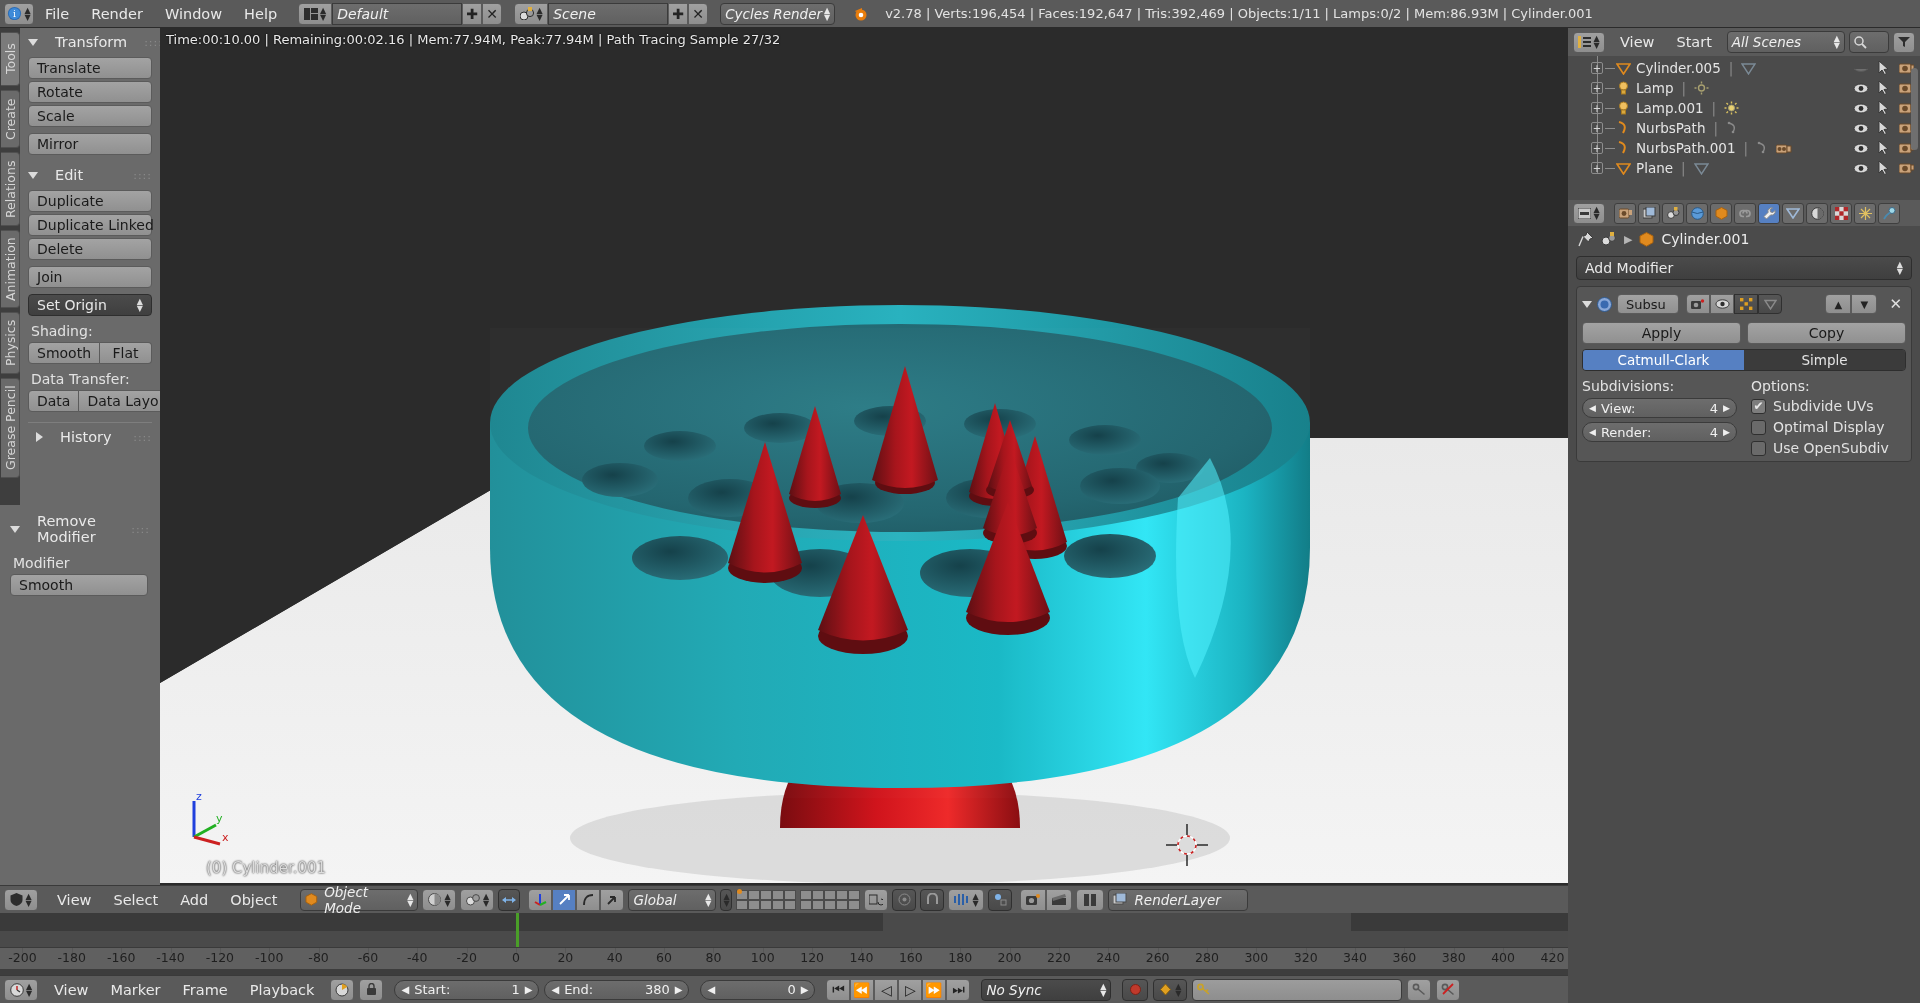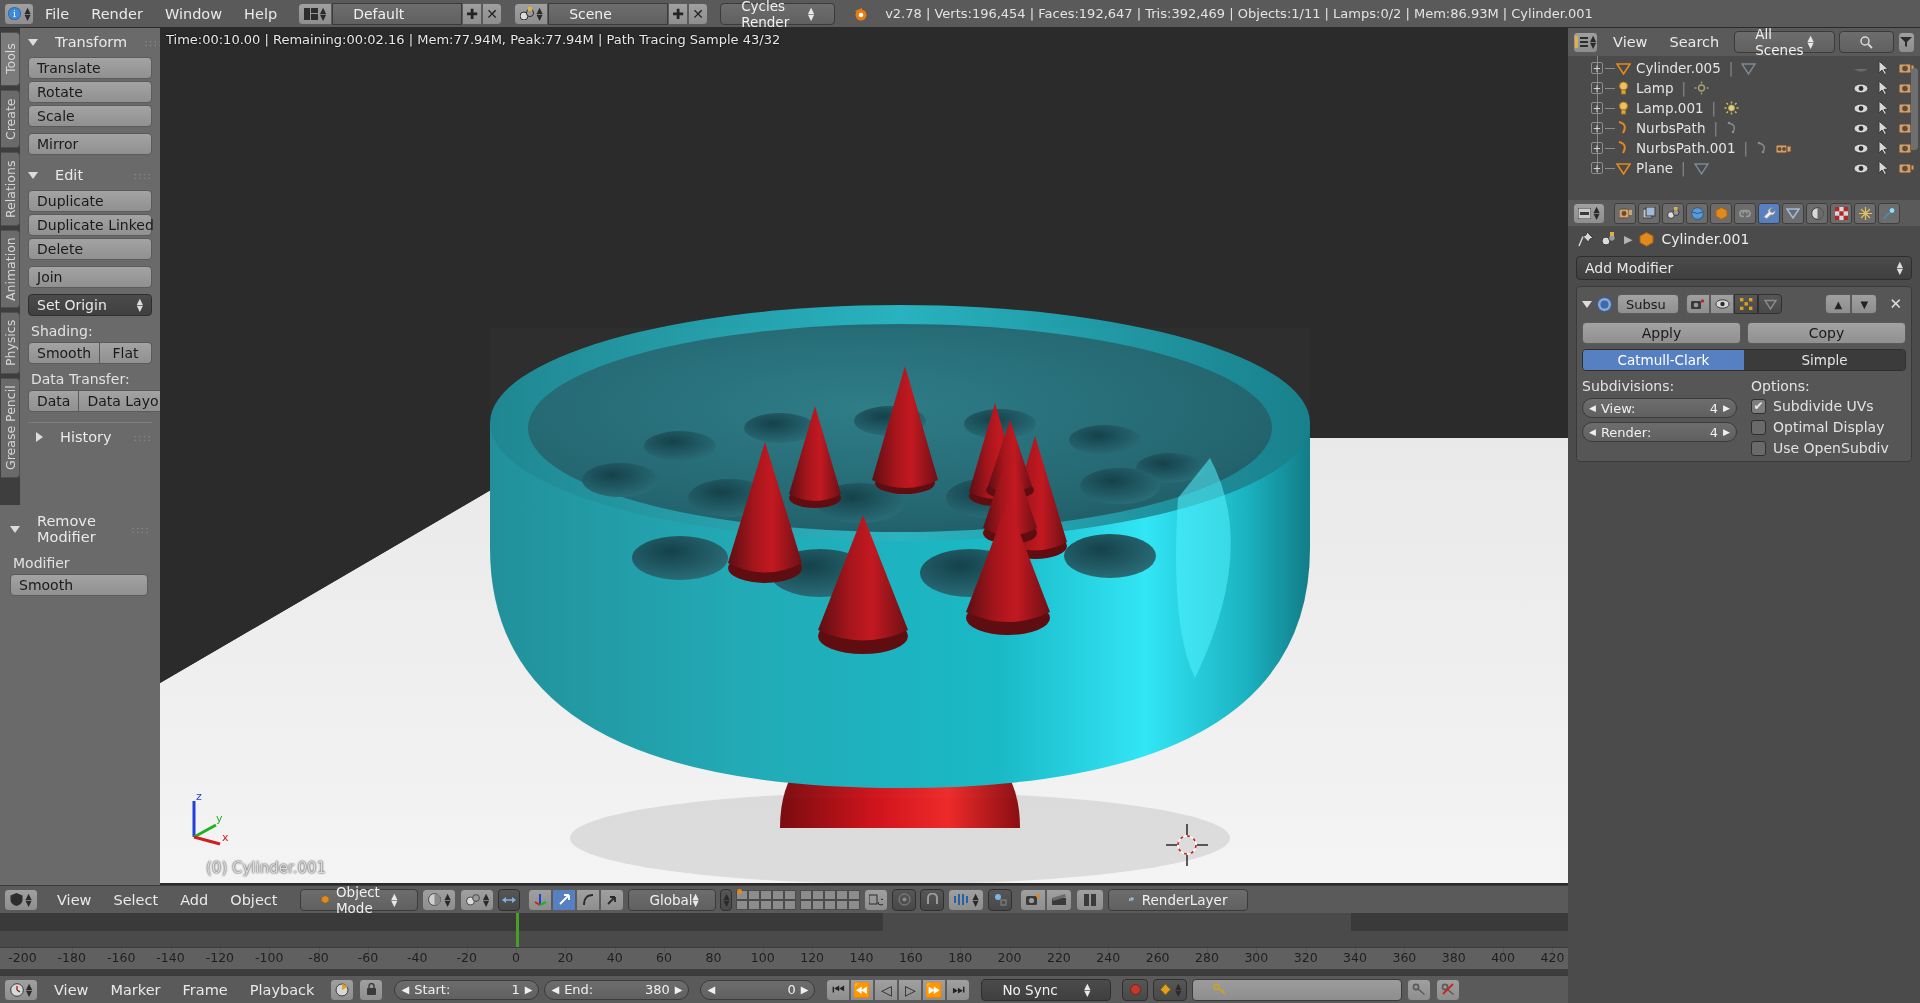--- a/index.html
+++ b/index.html
@@ -13,21 +13,21 @@
     background:linear-gradient(to bottom,#a3a3a3,#909090);
     border:1px solid #5b5b5b; border-radius:4px; color:#1a1a1a;
     display:flex; align-items:center; padding:0 8px; height:22px;
     font-size:14px; white-space:nowrap;
   }
   .btn.dark{ background:linear-gradient(to bottom,#4b4b4b,#3f3f3f); color:#e8e8e8; border-color:#2e2e2e;}
   .btn.center{ justify-content:center; }
   .field{
     background:linear-gradient(to bottom,#6d6d6d,#606060);
     border:1px solid #3b3b3b; border-radius:4px; color:#f0f0f0;
-    display:flex; align-items:center; padding:0 20px; height:22px; font-size:14px;
+    display:flex; align-items:center; padding:0 4px; height:22px; font-size:14px;font-style:italic;
   }
   .hdr{ background:#5a5a5a; }
   .menu{ display:flex; align-items:center; height:100%; }
   .menu > span{ padding:0 11px; color:#e9e9e9; font-size:14.5px; cursor:default; }
 
   .iconbox{
     display:flex; align-items:center; justify-content:center;
     background:linear-gradient(to bottom,#a0a0a0,#8e8e8e);
     border:1px solid #5b5b5b; border-radius:4px; color:#232323;
   }
@@ -259,21 +259,21 @@
         <span>Remove Modifier</span>
         <span class="dots">::::</span>
       </div>
       <div class="lbl" style="margin:10px 0 3px 3px;">Modifier</div>
       <div class="btn" style="width:138px;">Smooth</div>
     </div>
   </div>
 
   <div id="viewport">
 
-    <div id="vpinfo">Time:00:10.00 | Remaining:00:02.16 | Mem:77.94M, Peak:77.94M | Path Tracing Sample 43/32</div>
+    <div id="vpinfo">Time:00:10.00 | Remaining:00:02.16 | Mem:77.94M, Peak:77.94M | Path Tracing Sample 27/32</div>
 
     <svg width="1408" height="855" viewBox="0 0 1408 855" style="position:absolute;left:0;top:0;">
       <defs>
         <linearGradient id="floorG" x1="0" y1="0" x2="0" y2="1">
           <stop offset="0" stop-color="#e9e9e9"></stop>
             <stop offset="1" stop-color="#f4f4f4"></stop>
         </linearGradient>
         <linearGradient id="bowlSide" x1="0" y1="0" x2="1" y2="0">
           <stop offset="0" stop-color="#1f8f99"></stop>
           <stop offset="0.30" stop-color="#1fa9b4"></stop>
@@ -771,21 +771,21 @@
             <rect x="5" y="5" width="8" height="2" fill="#2d2d2d"></rect>
             <rect x="5" y="9" width="8" height="2" fill="#2d2d2d"></rect>
           </svg>
         <span class="spin">
             <span>▲</span>
             <span>▼</span>
           </span>
       </div>
       <div class="menu">
         <span>View</span>
-        <span>Search</span>
+        <span>Start</span>
       </div>
       <div class="field" style="width:118px;justify-content:space-between;">
         <span style="font-size:13.5px;">All Scenes</span>
         <span class="spin" style="color:#e8e8e8;">
             <span>▲</span>
             <span>▼</span>
           </span>
       </div>
       <div class="field" style="flex:1;gap:6px;">
         <svg width="13" height="13" viewBox="0 0 13 13">

